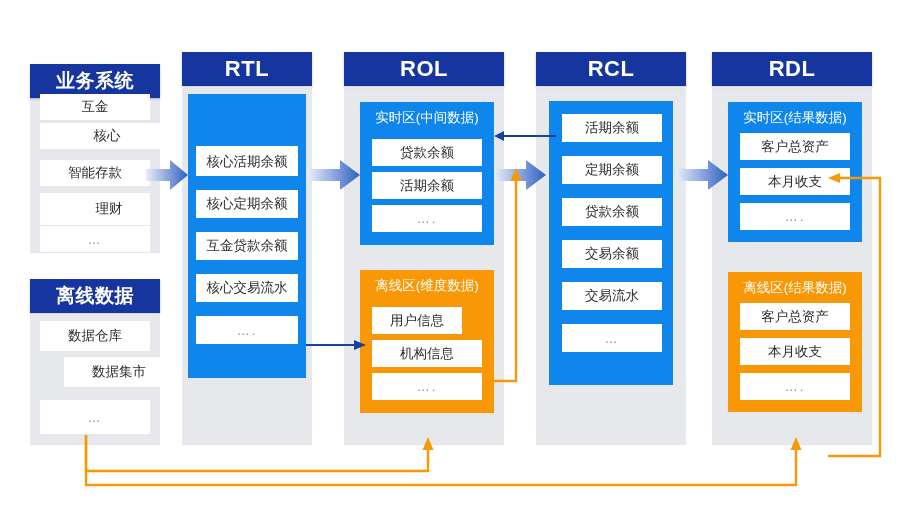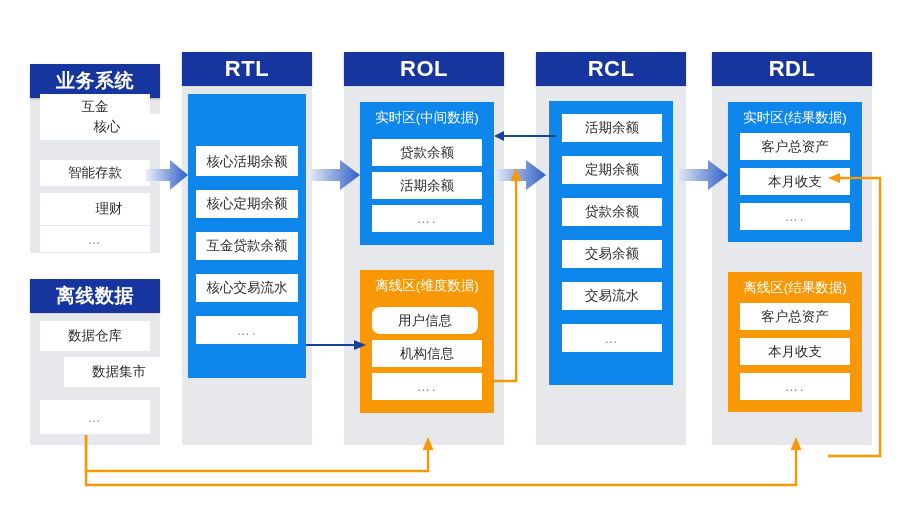--- a/index.html
+++ b/index.html
@@ -62,21 +62,21 @@
 </style>
 </head>
 <body>
 
 <div id="stage">
 
   <div class="col-panel" style="left:30px;top:88px;height:165px;width:130px;"></div>
   <div class="col-header cjk" style="left:30px;top:52px;width:130px;height:34px;">业务系统</div>
 
   <div class="card" style="left:40px;top:94px;width:110px;height:26px;">互金</div>
-  <div class="card" style="left:40px;top:114px;width:134px;height:26px;">核心</div>
+  <div class="card" style="left:40px;top:123px;width:134px;height:26px;">核心</div>
   <div class="card" style="left:40px;top:160px;width:110px;height:26px;">智能存款</div>
   <div class="card" style="left:40px;top:193px;width:110px;height:32px;padding-left:28px;">理财</div>
   <div class="card dots" style="left:40px;top:226px;width:110px;height:26px;">…</div>
 
   <div class="col-panel" style="left:30px;top:315px;height:130px;width:130px;"></div>
   <div class="col-header cjk" style="left:30px;top:267px;width:130px;height:34px;">离线数据</div>
 
   <div class="card" style="left:40px;top:321px;width:110px;height:30px;">数据仓库</div>
   <div class="card" style="left:40px;top:357px;width:110px;height:30px;margin-left:24px;">数据集市</div>
   <div class="card dots" style="left:40px;top:400px;width:110px;height:34px;">…</div>
@@ -98,21 +98,21 @@
   <div class="zone blue" style="left:360px;top:102px;width:134px;height:143px;">
     <div class="zone-title">实时区(中间数据)</div>
   </div>
   <div class="card" style="left:372px;top:139px;width:110px;height:27px;">贷款余额</div>
   <div class="card" style="left:372px;top:172px;width:110px;height:27px;">活期余额</div>
   <div class="card dots" style="left:372px;top:205px;width:110px;height:27px;">….</div>
 
   <div class="zone orange" style="left:360px;top:270px;width:134px;height:143px;">
     <div class="zone-title">离线区(维度数据)</div>
   </div>
-  <div class="card" style="left:372px;top:307px;width:106px;height:27px;border-radius:8px;">用户信息</div>
+  <div class="card" style="left:372px;top:307px;width:90px;height:27px;">用户信息</div>
   <div class="card" style="left:372px;top:340px;width:110px;height:27px;text-align:center;">机构信息</div>
   <div class="card dots" style="left:372px;top:373px;width:110px;height:27px;">….</div>
 
   <div class="col-panel" style="left:536px;top:88px;height:357px;width:150px;"></div>
   <div class="col-header latin" style="left:536px;top:52px;width:150px;height:34px;">RCL</div>
 
   <div class="rtl-box" style="left:549px;top:101px;width:124px;height:284px;"></div>
   <div class="card" style="left:562px;top:114px;width:100px;height:28px;">活期余额</div>
   <div class="card" style="left:562px;top:156px;width:100px;height:28px;">定期余额</div>
   <div class="card" style="left:562px;top:198px;width:100px;height:28px;">贷款余额</div>

